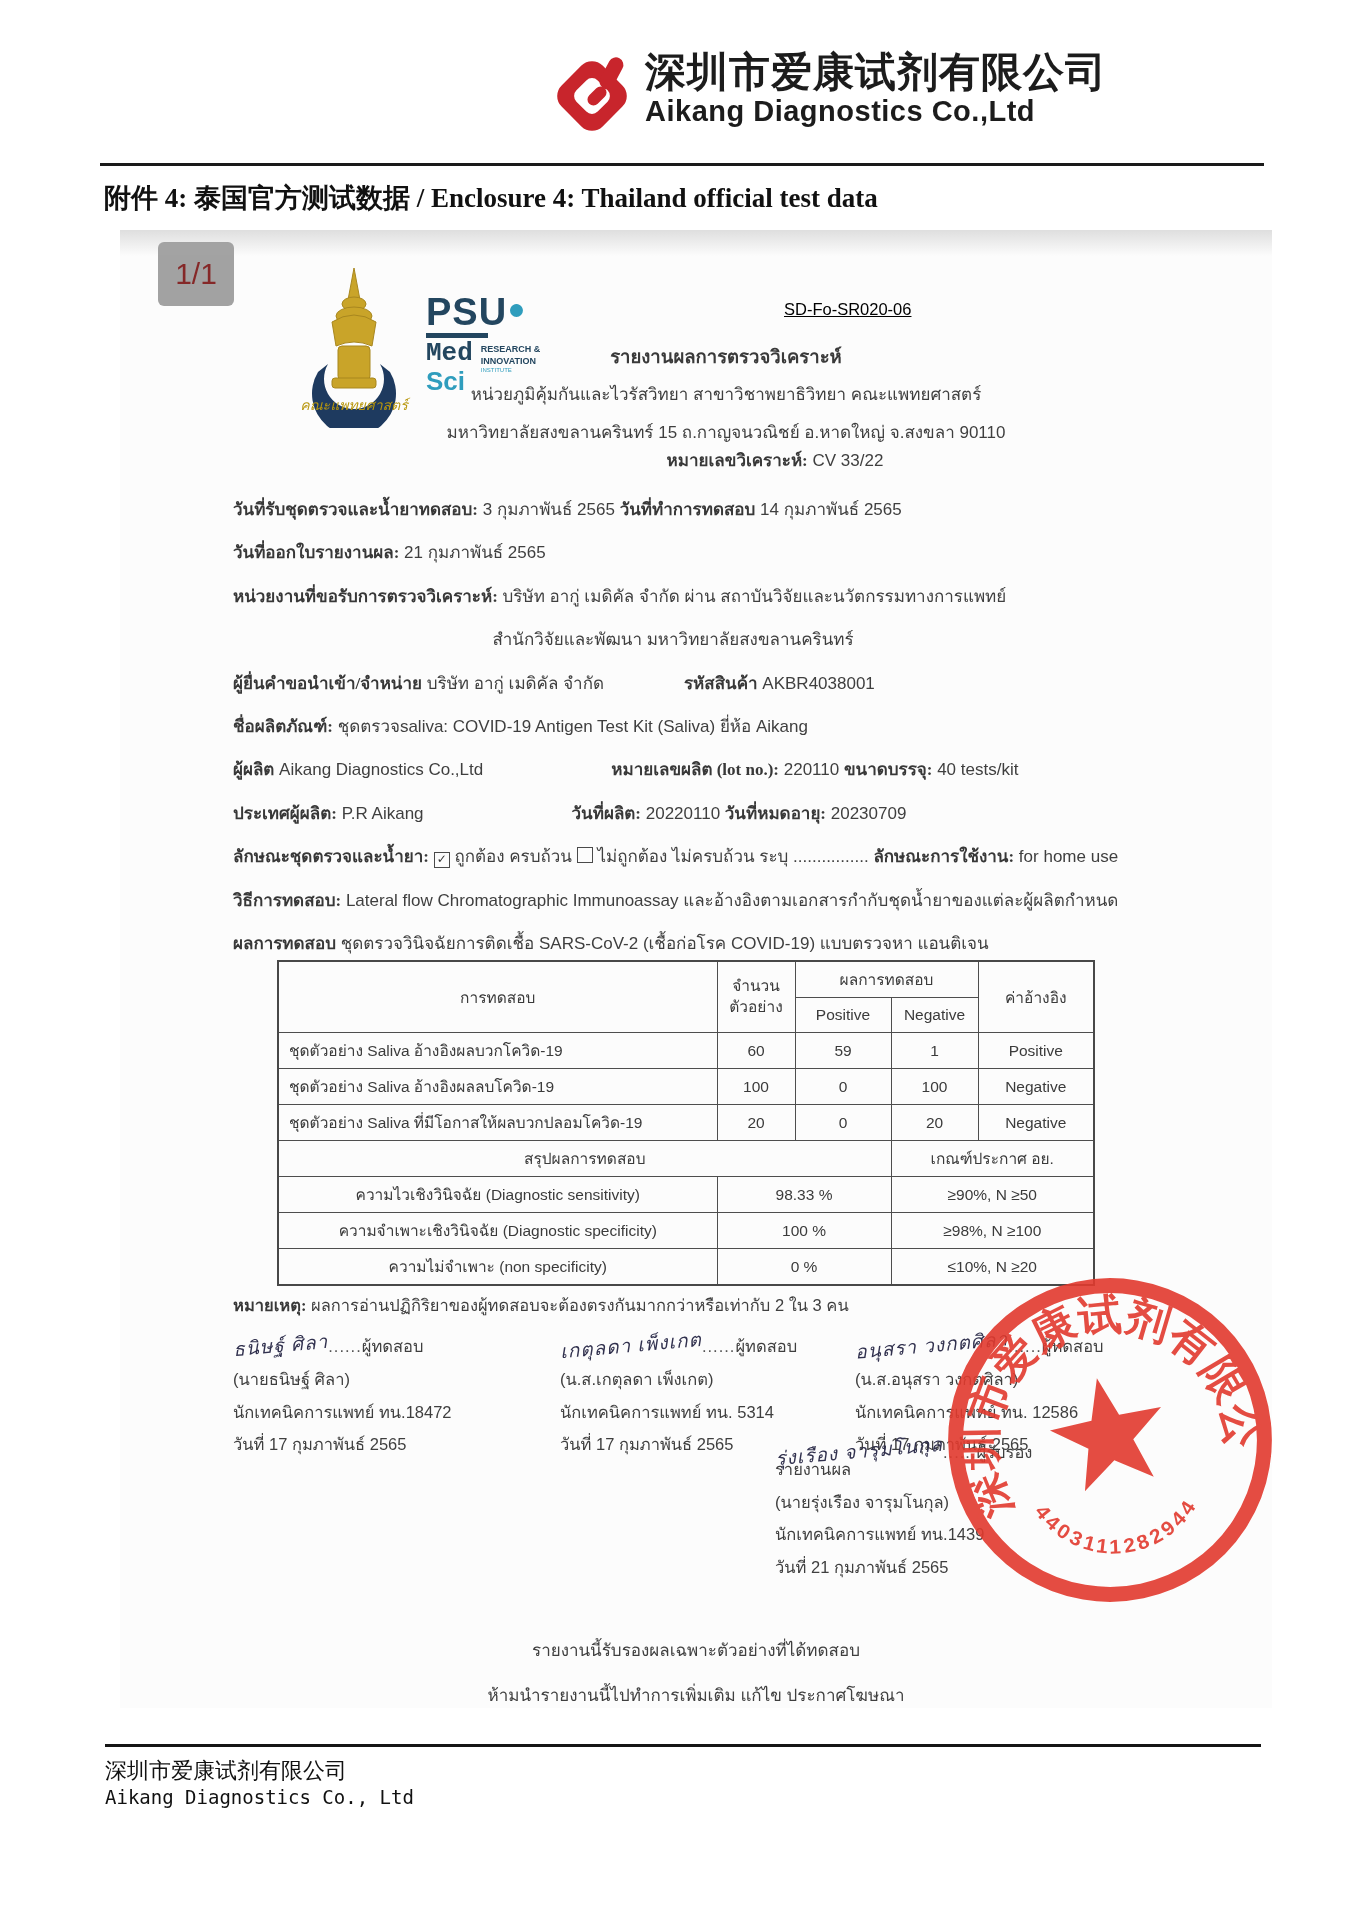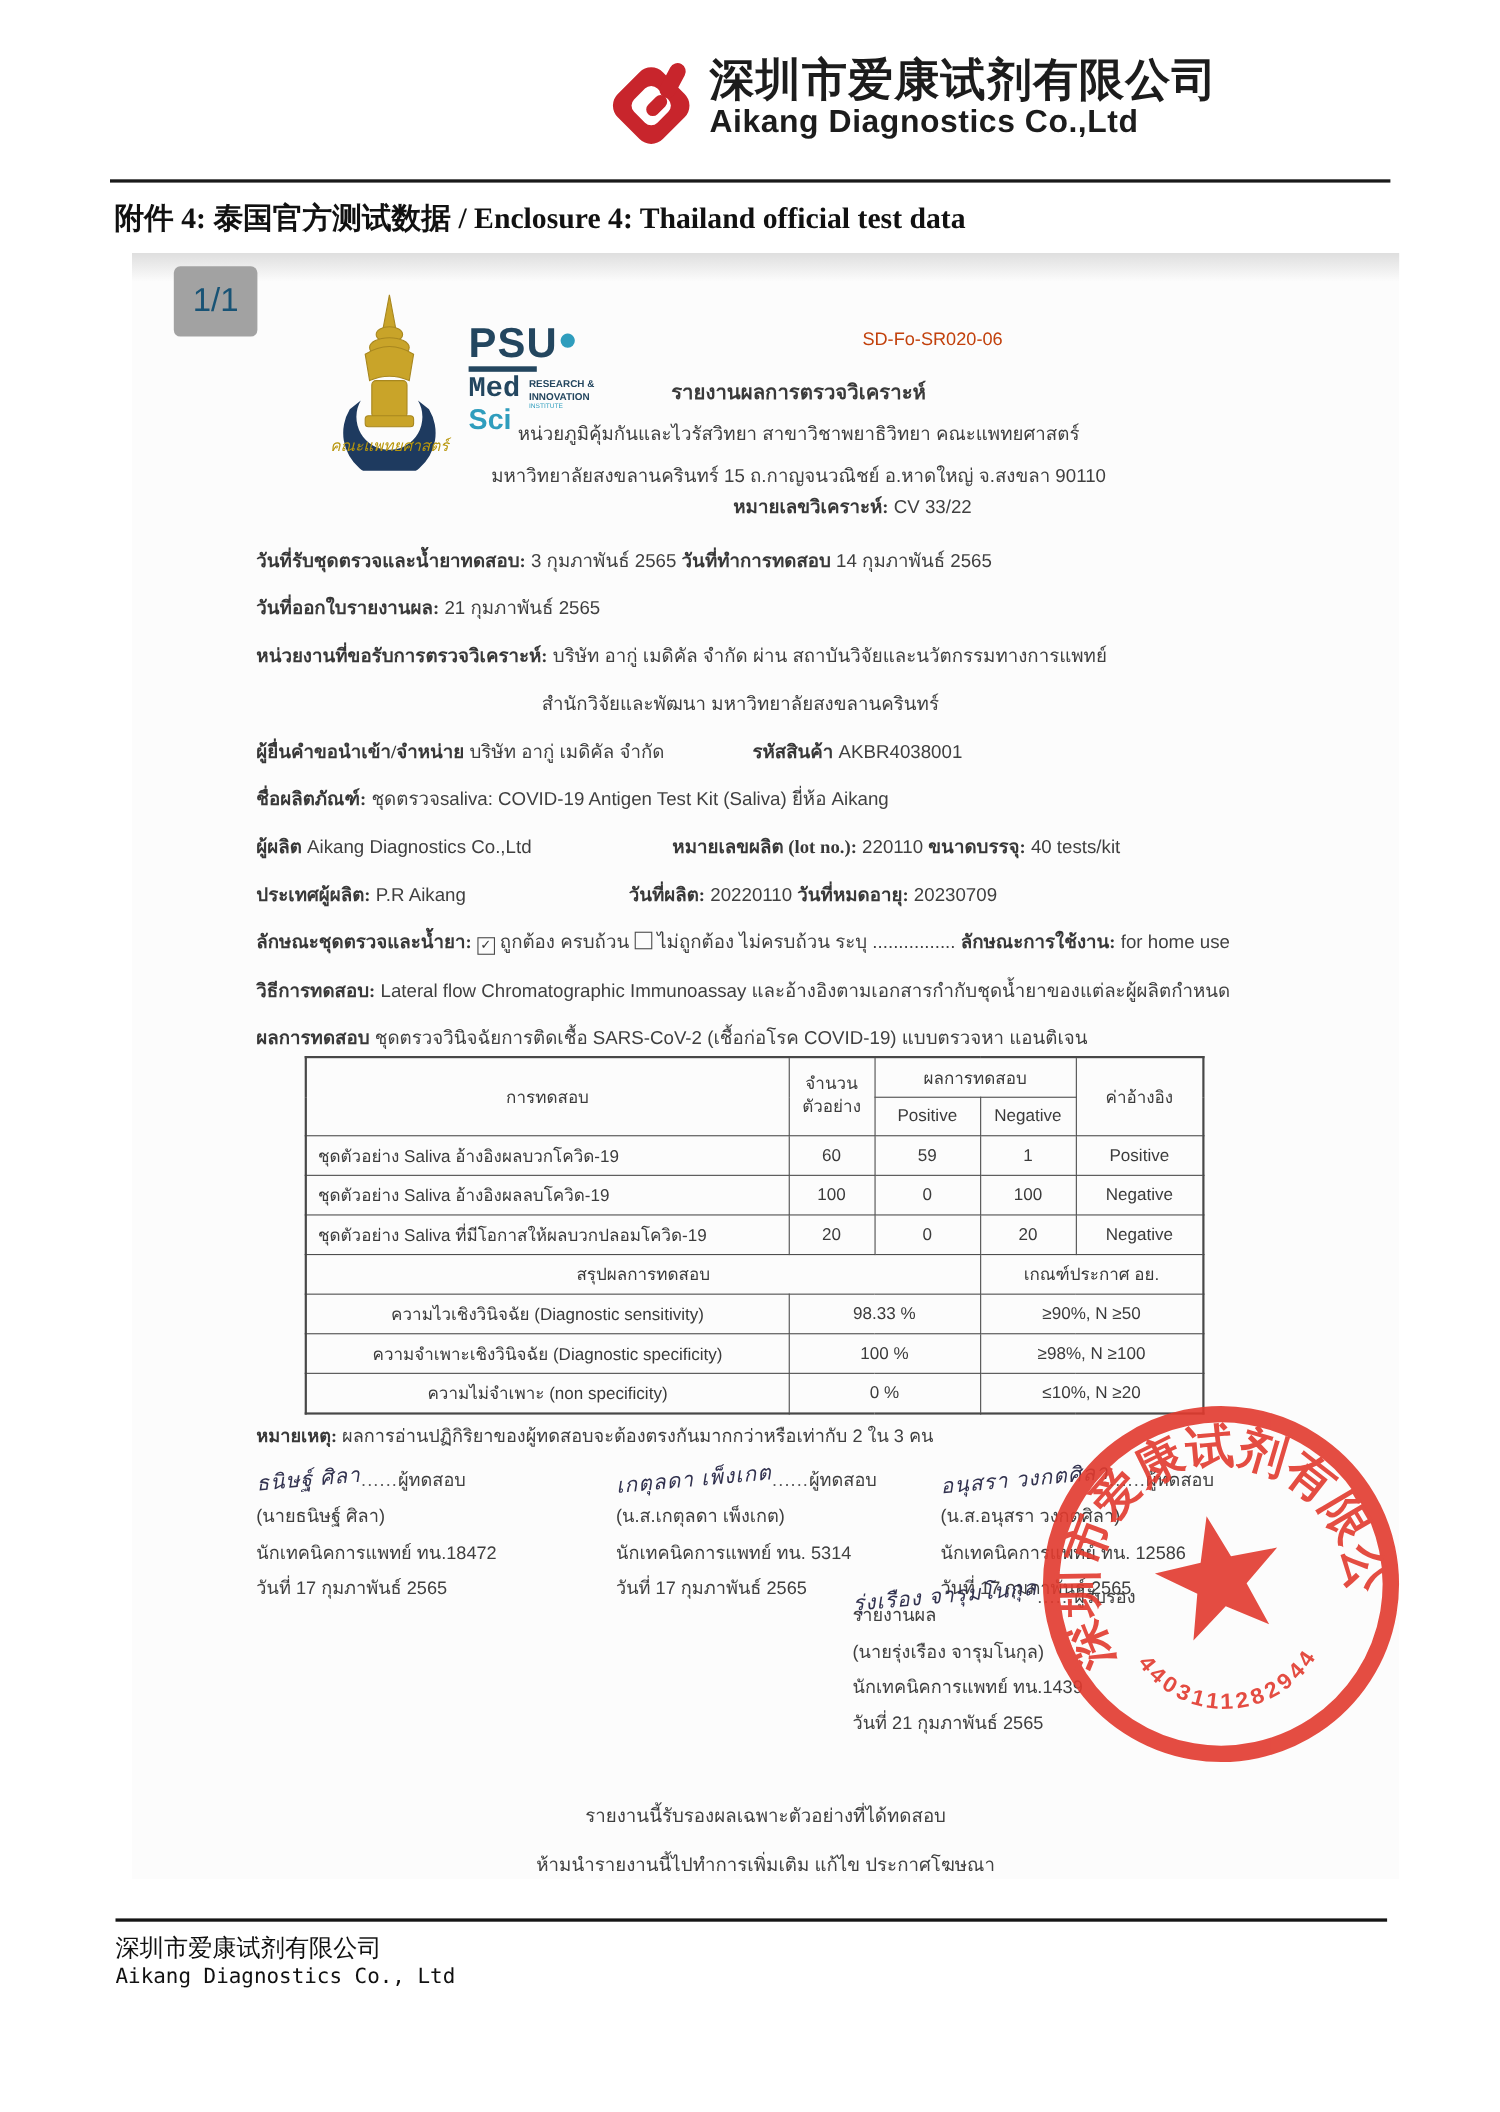--- a/index.html
+++ b/index.html
@@ -13,32 +13,32 @@
   .company-en{font-size:29px;font-weight:bold;color:#1c1c1c;letter-spacing:.5px;}
   .header-rule{left:100px;top:163px;width:1164px;height:3px;background:#1a1a1a;}
   .page-title{left:104px;top:180px;font-family:"Liberation Serif","DejaVu Serif",serif;
               font-size:27px;font-weight:bold;color:#111;}
 
   
   .scan{left:120px;top:230px;width:1152px;height:1478px;background:#fcfcfc;color:#3f3f3f;}
   .scan::before{content:"";position:absolute;left:0;top:0;width:100%;height:26px;
                 background:linear-gradient(180deg,#d7d7d7,rgba(250,250,250,0));opacity:.8;}
   .badge{left:38px;top:12px;width:76px;height:64px;background:#9e9e9e;border-radius:6px;
-         color:#0c4a6e;font-size:30px;display:flex;align-items:center;justify-content:center;opacity:.95;}
+         color:#7f1d1d;font-size:30px;display:flex;align-items:center;justify-content:center;opacity:.95;}
   .crest{left:168px;top:30px;}
   .psu-logo{left:306px;top:62px;width:190px;}
   .psu-top{font-size:38px;font-weight:bold;color:#23465f;letter-spacing:1px;line-height:1;}
   .psu-dot{color:#2f9dbd;font-size:30px;vertical-align:super;}
   .psu-bar{width:62px;height:5px;background:#23465f;margin:2px 0 2px 0;}
   .psu-row{display:flex;gap:8px;align-items:flex-start;}
   .psu-med{font-size:26px;font-weight:bold;color:#23465f;line-height:1.05;font-family:Liberation Mono, monospace;}
   .psu-sci{font-size:26px;font-weight:bold;color:#2f9dbd;line-height:1.05;}
   .psu-inst{font-size:9px;font-weight:bold;color:#23465f;line-height:1.25;padding-top:4px;}
   .psu-inst .tiny{font-size:6px;color:#2f9dbd;font-weight:normal;}
-  .doc-no{left:664px;top:70px;font-size:16.5px;color:#c2410c;}
+  .doc-no{left:664px;top:70px;font-size:16.5px;color:#000000;text-decoration:underline;}
   .head-block{left:300px;top:108px;width:612px;text-align:center;line-height:38px;font-size:17px;}
   .doc-title{font-size:18.5px;font-weight:600;color:#3a3a3a;}
   .analysis-line{left:440px;top:216px;width:430px;text-align:center;font-size:17px;}
   .bold{font-weight:bold;color:#383838;font-family:Liberation Serif, serif;}
   .info-lines{left:113px;top:258px;width:900px;}
   .info-line{line-height:43.4px;font-size:17px;white-space:nowrap;}
   .info-line.center{text-align:center;width:880px;}
   .gap{display:inline-block;}
   .cbx{display:inline-block;width:14px;height:14px;border:1.6px solid #4a4a4a;font-size:12px;
        line-height:13px;text-align:center;vertical-align:-1px;background:#fcfcfc;color:#333;}

